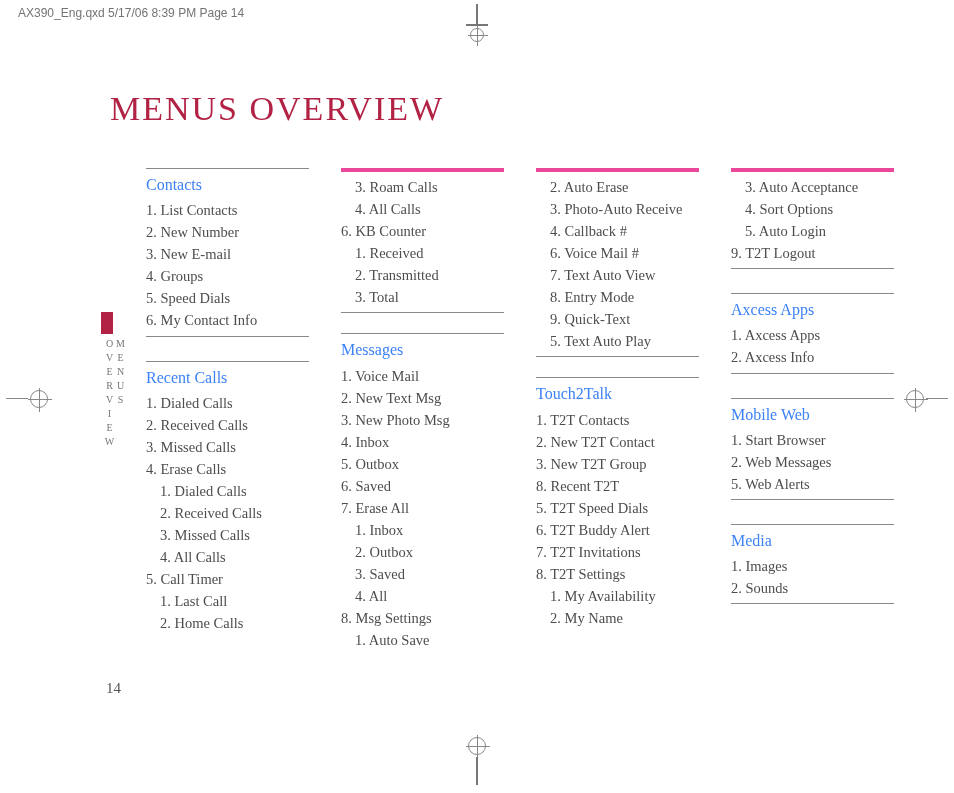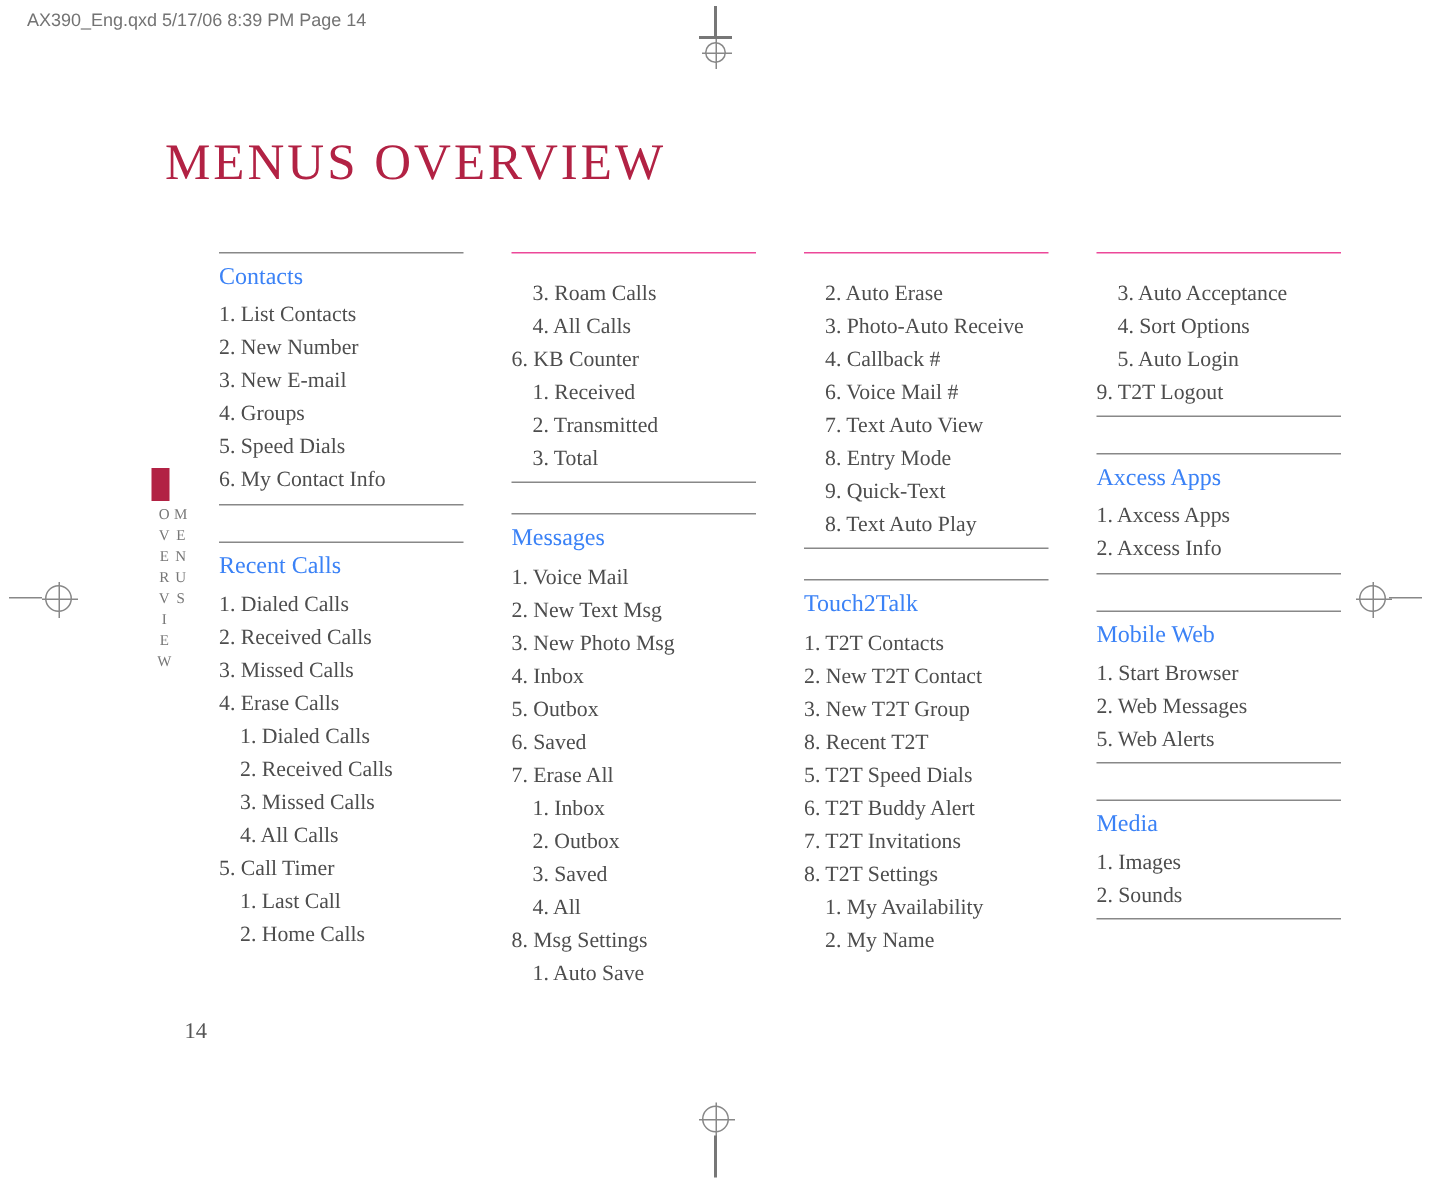--- a/index.html
+++ b/index.html
@@ -25,30 +25,30 @@
   .regmark-right { position:absolute; top:390px; right:6px; width:44px; height:18px; }
   .regmark-right::before { content:""; position:absolute; top:8px; right:0; width:22px; height:1px; background:#888; }
   .regmark-right .circ { position:absolute; top:0; right:24px; width:18px; height:18px; border:1px solid #888; border-radius:50%; }
   .regmark-right .circ::before { content:""; position:absolute; top:8px; left:-3px; width:24px; height:1px; background:#888; }
   .regmark-right .circ::after { content:""; position:absolute; top:-3px; left:8px; width:1px; height:24px; background:#888; }
 
   .page-title { position:absolute; top:90px; left:110px; font-size: 34px; letter-spacing: 2px; color: #b22244; font-weight: 400; }
   .side-tab { position:absolute; top:338px; left:102px; width:24px; height:118px; }
   .side-tab .block { position:absolute; top:-26px; left:-1px; width:12px; height:22px; background:#b22244; }
   .side-tab .txt { position:absolute; top:0; left:0; width:24px; font-size:10px; letter-spacing:3px; color:#777; writing-mode: vertical-rl; text-orientation: upright; }
-  .page-num { position:absolute; top:680px; left:123px; font-size:15px; color:#555; }
+  .page-num { position:absolute; top:680px; left:106px; font-size:15px; color:#555; }
 
   .cols { position:absolute; top:168px; left:146px; right:60px; display:flex; gap:32px; }
   .col { width:173px; font-size:14.5px; line-height:1.52; color:#4d4d4d; }
   .sec-title { color:#3b82f6; font-size:16px; padding-bottom:2px; border-top:1px solid #888; padding-top:4px; }
   .sec-end { border-bottom:1px solid #888; height:0; margin-top:4px; margin-bottom:24px; }
   .sec-end.tight { margin-bottom:20px; }
   .item { white-space: nowrap; }
   .sub { padding-left:14px; }
-  .top-rule { border-top:1px solid #ec4899; padding-top:16px; }
+  .top-rule { border-top:4px solid #ec4899; padding-top:4px; }
 </style>
 </head>
 <body>
 
 <div class="slug">AX390_Eng.qxd  5/17/06  8:39 PM  Page 14</div>
 <div class="regmark-top">
     <div class="circ"></div>
   </div>
 <div class="regmark-bottom">
     <div class="circ"></div>
@@ -119,21 +119,21 @@
   </div>
 
   <div class="col">
     <div class="item sub top-rule">2. Auto Erase</div>
     <div class="item sub">3. Photo-Auto Receive</div>
     <div class="item sub">4. Callback #</div>
     <div class="item sub">6. Voice Mail #</div>
     <div class="item sub">7. Text Auto View</div>
     <div class="item sub">8. Entry Mode</div>
     <div class="item sub">9. Quick-Text</div>
-    <div class="item sub">8. Text Auto Play</div>
+    <div class="item sub">5. Text Auto Play</div>
     <div class="sec-end tight"></div>
 
     <div class="sec-title">Touch2Talk</div>
     <div class="item">1. T2T Contacts</div>
     <div class="item">2. New T2T Contact</div>
     <div class="item">3. New T2T Group</div>
     <div class="item">8. Recent T2T</div>
     <div class="item">5. T2T Speed Dials</div>
     <div class="item">6. T2T Buddy Alert</div>
     <div class="item">7.  T2T Invitations</div>

